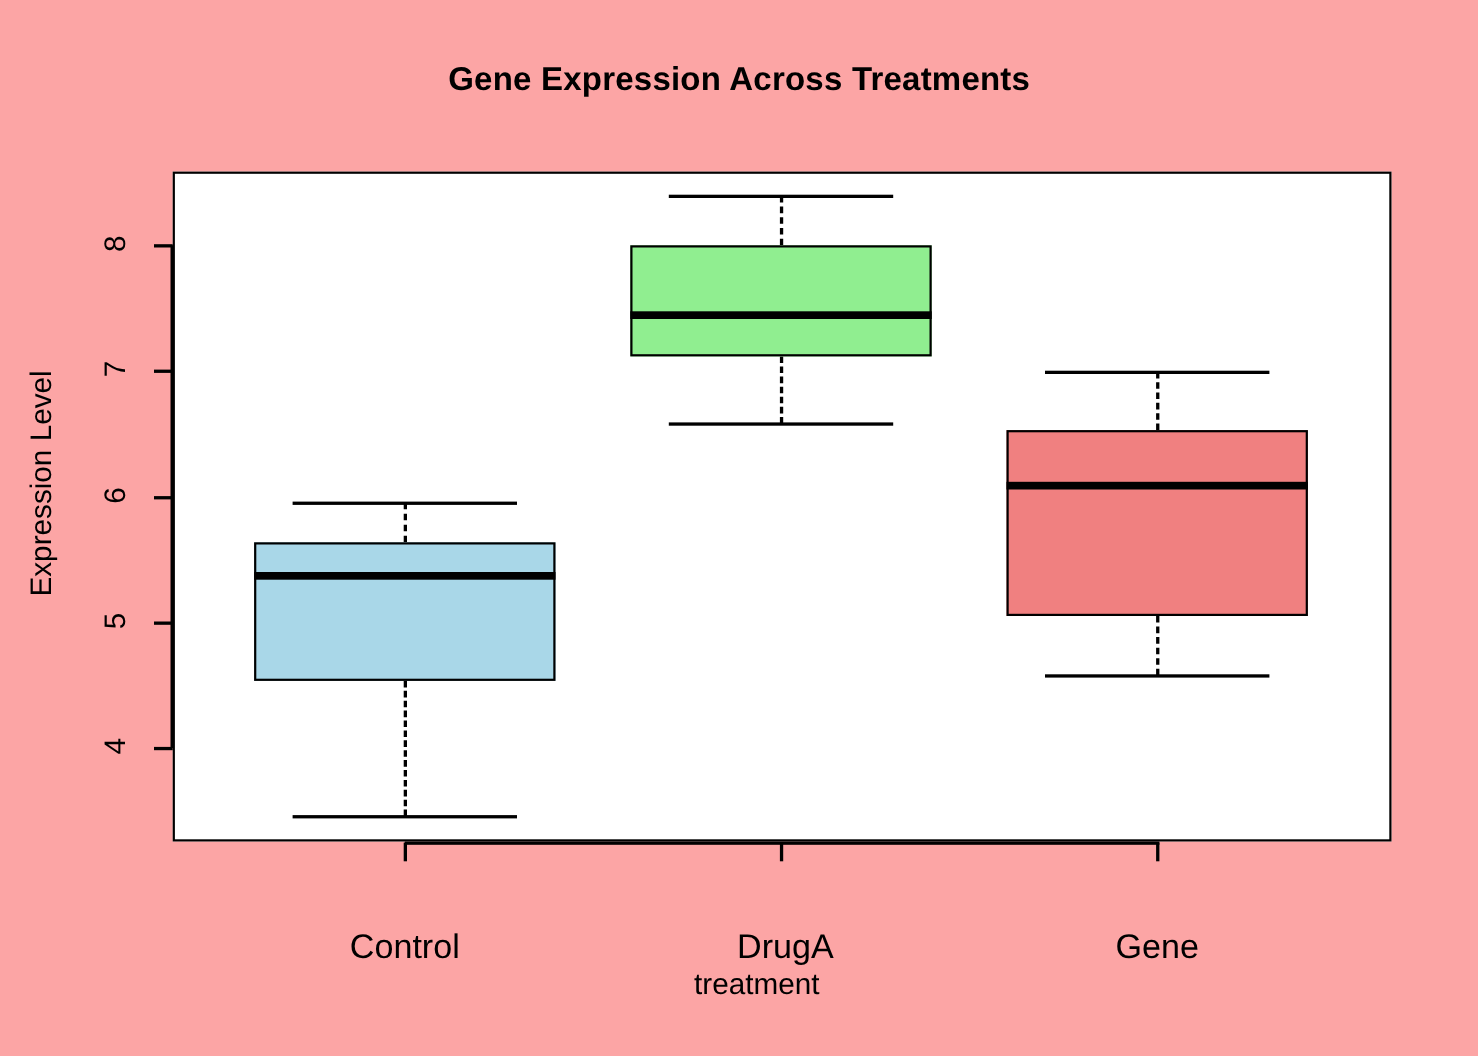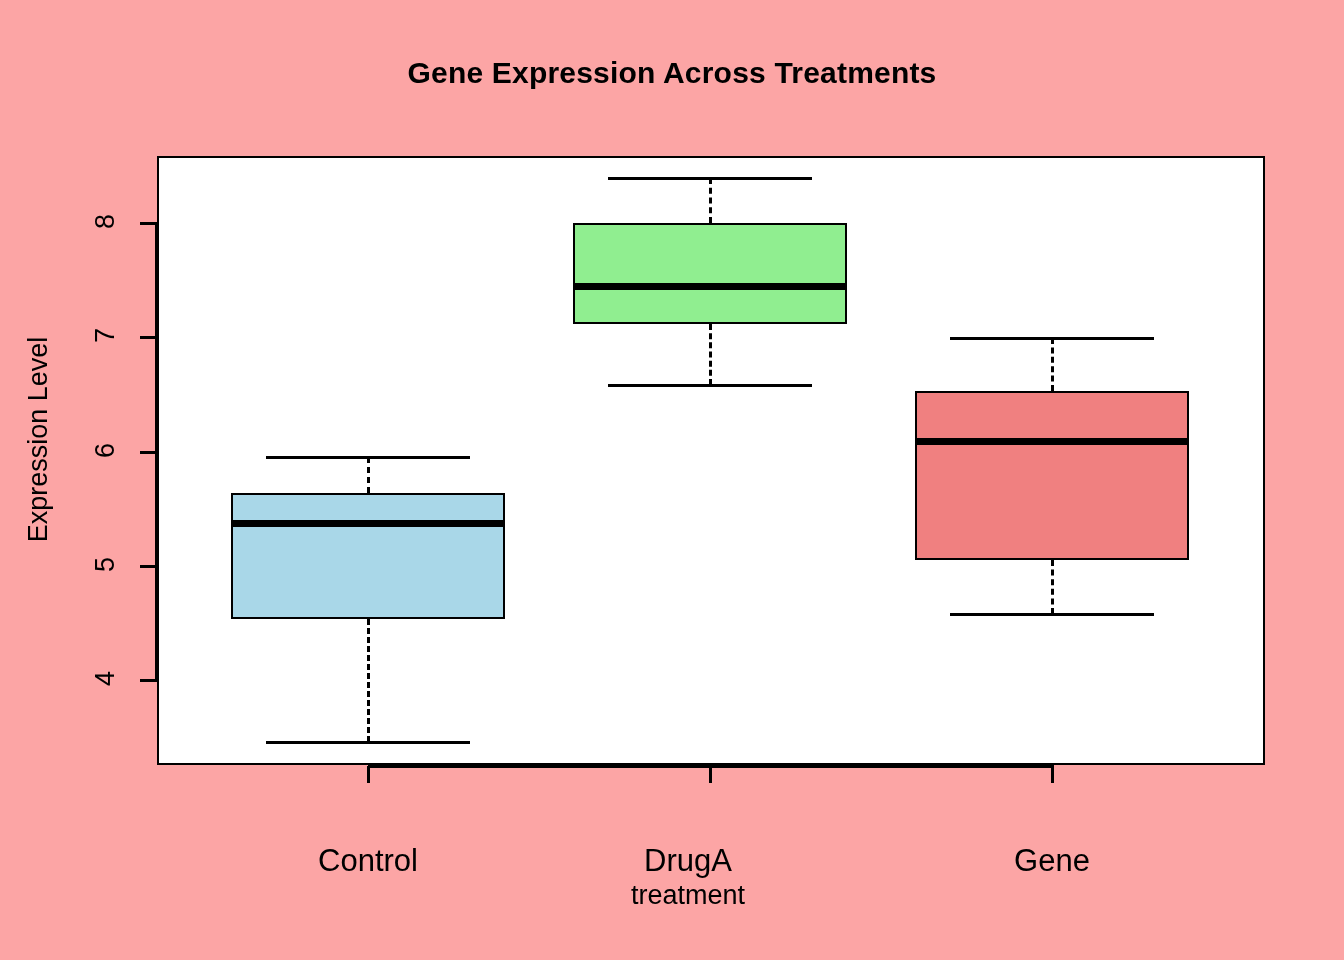--- a/index.html
+++ b/index.html
@@ -151,21 +151,21 @@
       <div class="y-tick-label" style="top: 434.5px;">6</div>
       <div class="y-tick" style="top: 336.25px;"></div>
       <div class="y-tick-label" style="top: 320.25px;">7</div>
       <div class="y-tick" style="top: 222px;"></div>
       <div class="y-tick-label" style="top: 206px;">8</div>
     </div>
   <div id="x-ticks">
       <div class="x-tick" style="left: 367px;"></div>
       <div class="x-tick-label" style="left: 238px;">Control</div>
       <div class="x-tick" style="left: 709px;"></div>
-      <div class="x-tick-label" style="left: 558px;">DrugA</div>
+      <div class="x-tick-label" style="left: 584px;">DrugA</div>
       <div class="x-tick" style="left: 1051px;"></div>
       <div class="x-tick-label" style="left: 922px;">Gene</div>
     </div>
 
   <div id="y-axis-title">Expression Level</div>
   <div id="x-axis-title">treatment</div>
 
   <div id="boxes-layer">
       <div class="box-group">
         <div class="whisker" style="left: 367px; top: 457.212px; height: 35.4175px;"></div>

